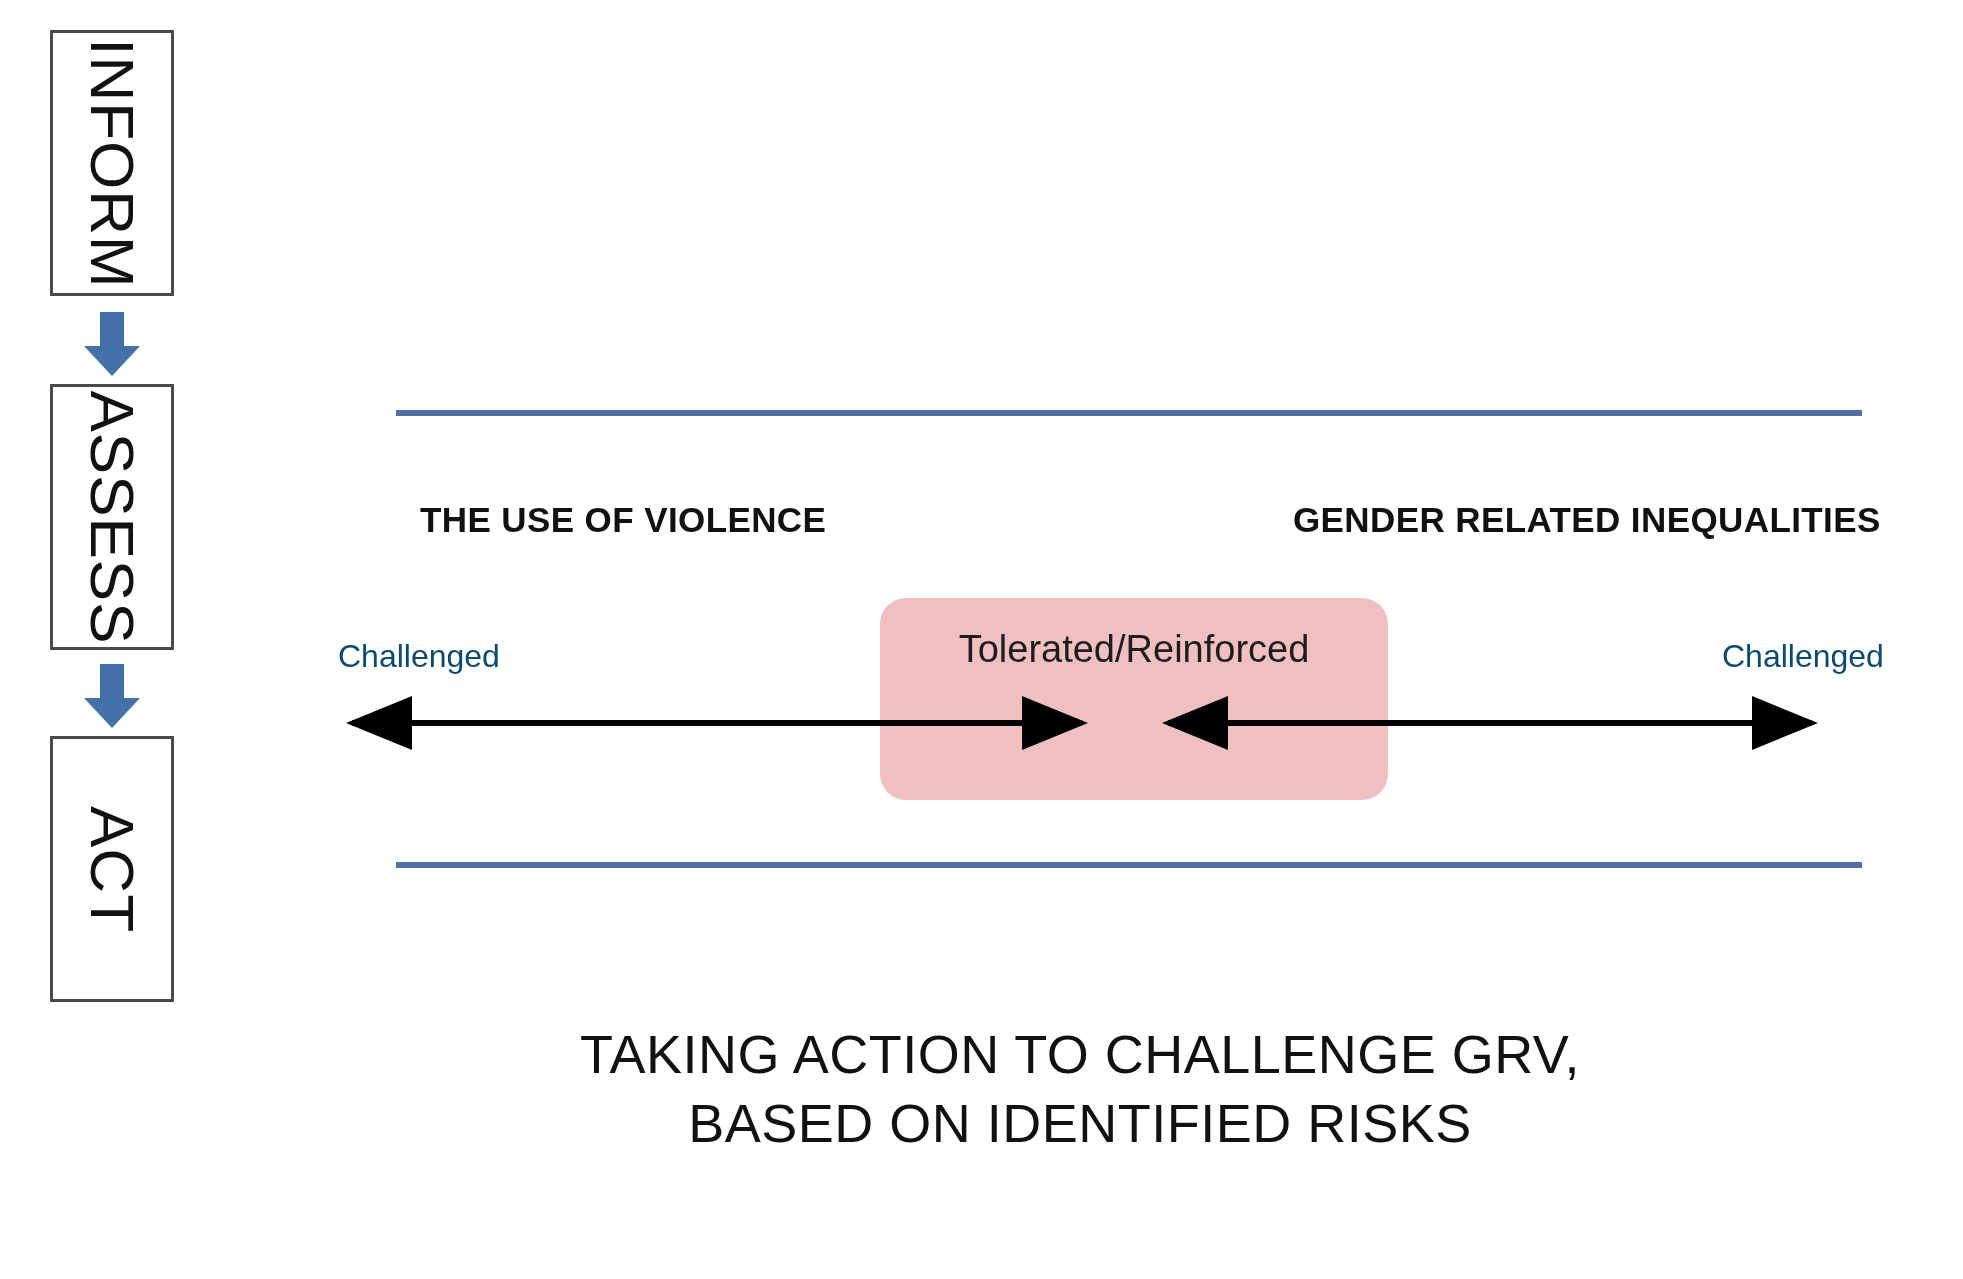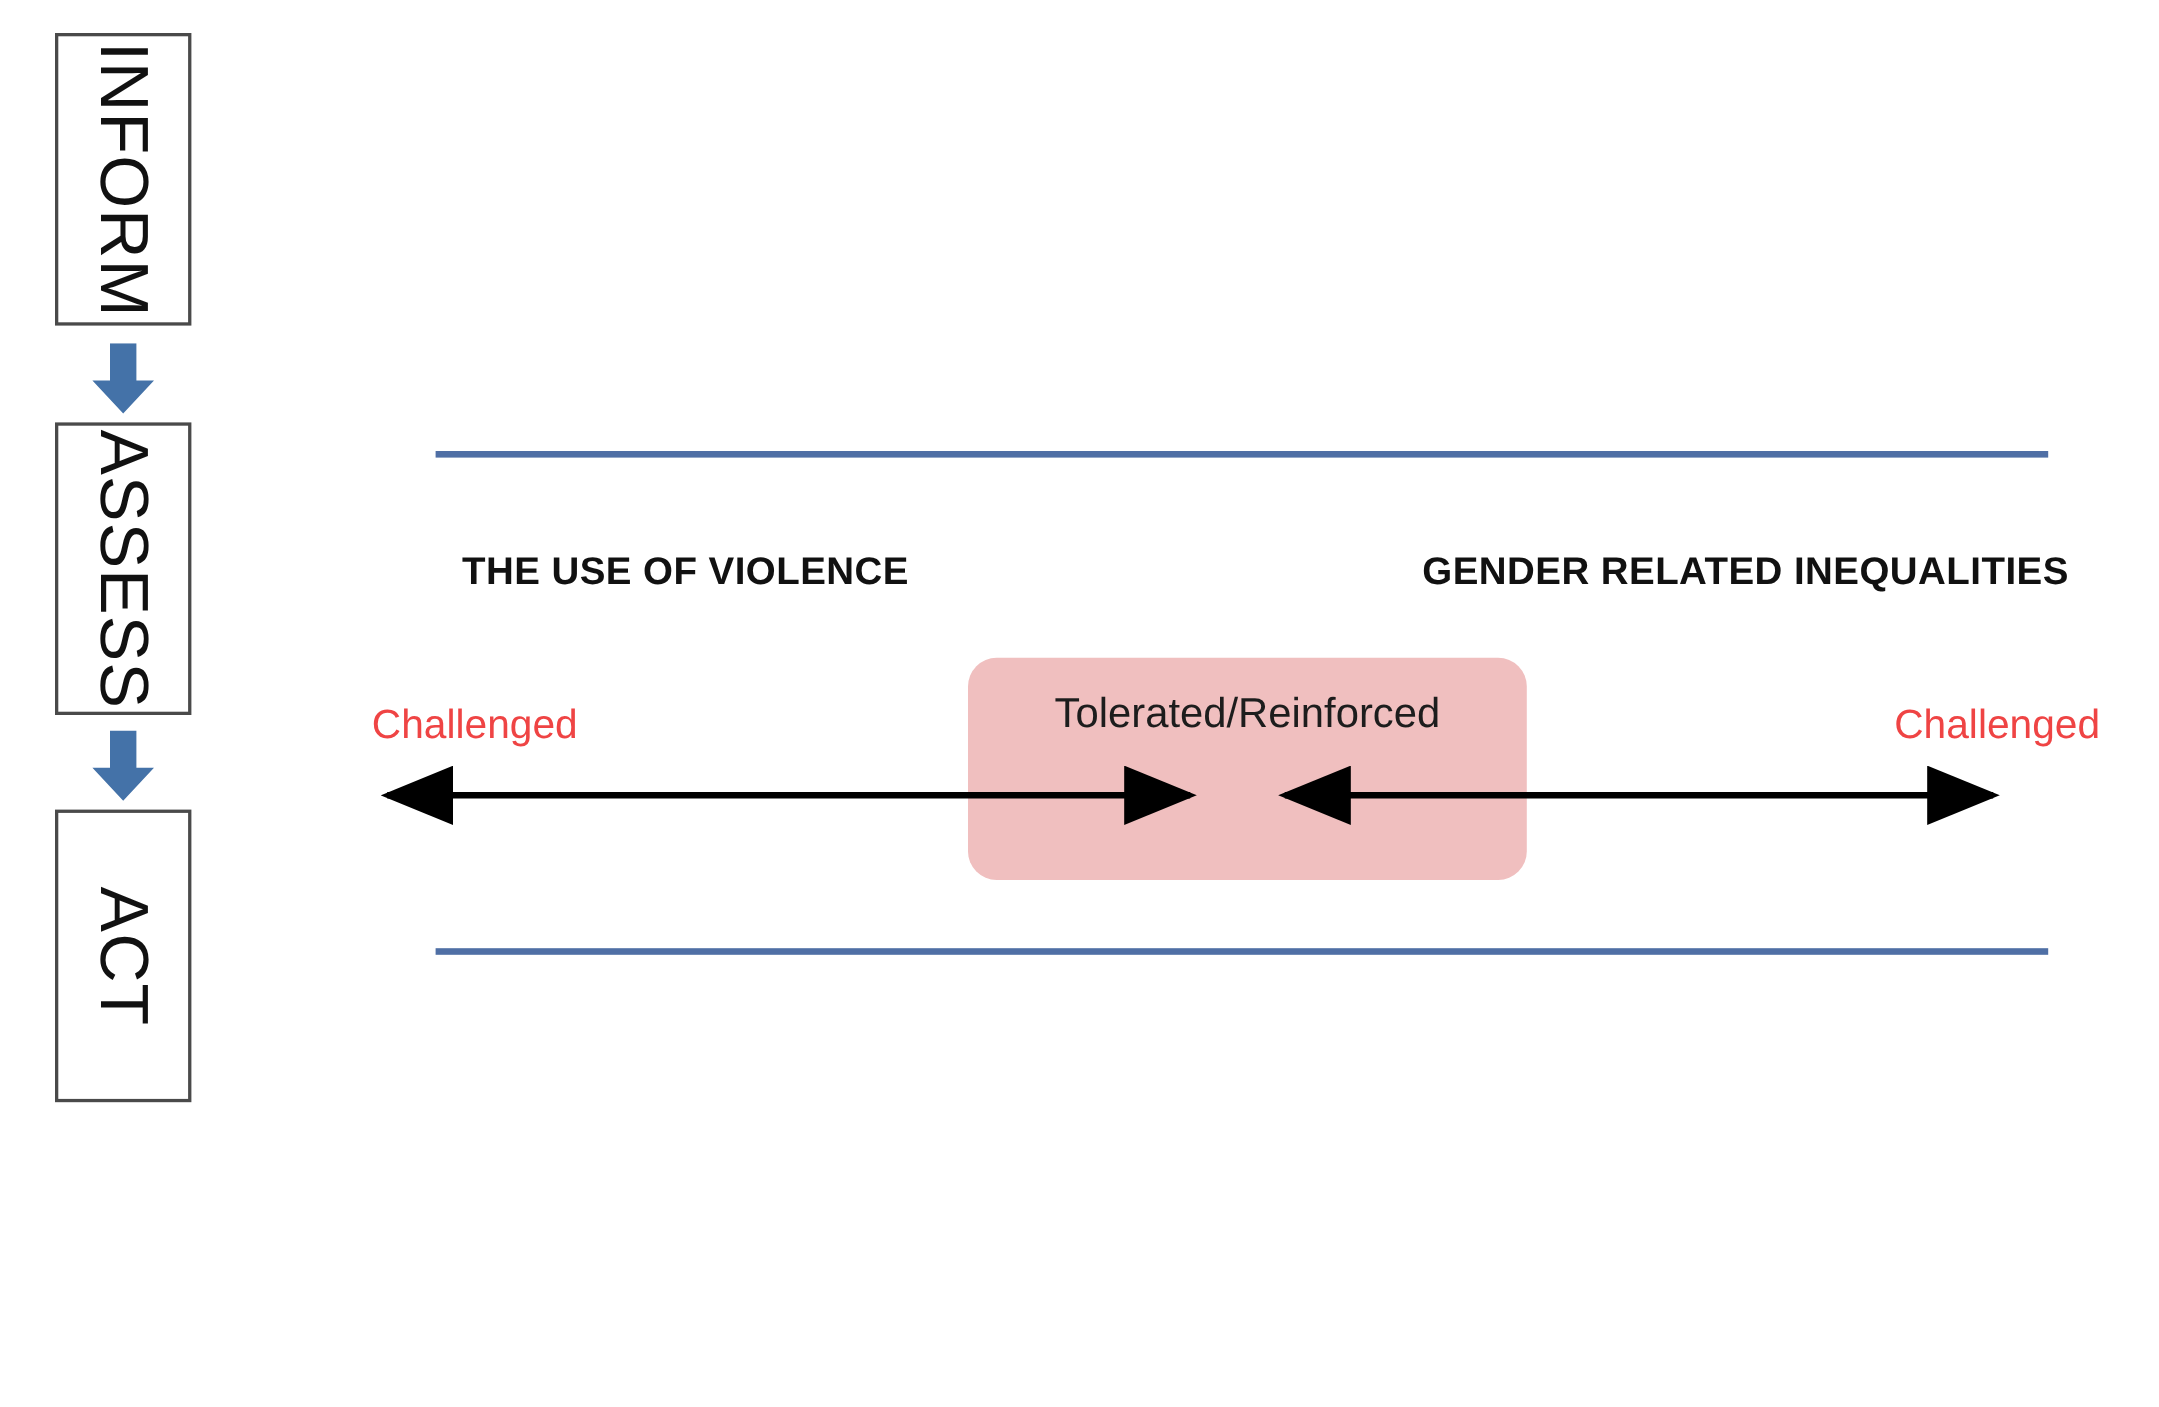--- a/index.html
+++ b/index.html
@@ -96,23 +96,23 @@
     letter-spacing: 0.4px;
     color: #111111;
     white-space: nowrap;
   }
   #heading-violence   { left: 420px; }
   #heading-inequality { left: 1293px; }
 
   .endpoint-label {
     position: absolute;
     top: 638px;
-    font-size: 37px;
-    font-weight: 400;
-    color: #ef4444;
+    font-size: 32px;
+    font-weight: 400;
+    color: #0c4a6e;
     white-space: nowrap;
   }
   #label-challenged-left  { left: 338px; }
   #label-challenged-right { left: 1722px; }
 
   
   #center-zone {
     position: absolute;
     left: 880px;
     top: 598px;
@@ -196,14 +196,16 @@
       </marker>
     </defs>
      Tolerated/Reinforced --&gt;
     <line x1="352" y1="723" x2="1082" y2="723" stroke="#000000" stroke-width="6" marker-start="url(#arrowhead-left)" marker-end="url(#arrowhead-right)"></line>
      Challenged --&gt;
     <line x1="1168" y1="723" x2="1812" y2="723" stroke="#000000" stroke-width="6" marker-start="url(#arrowhead-left)" marker-end="url(#arrowhead-right)"></line>
   </svg>
 
   <div class="rule" id="rule-bottom"></div>
 
+  <div class="headline" id="footer-action">TAKING ACTION TO CHALLENGE GRV,
+BASED ON IDENTIFIED RISKS</div>
 
 </div>
 
 </body></html>

